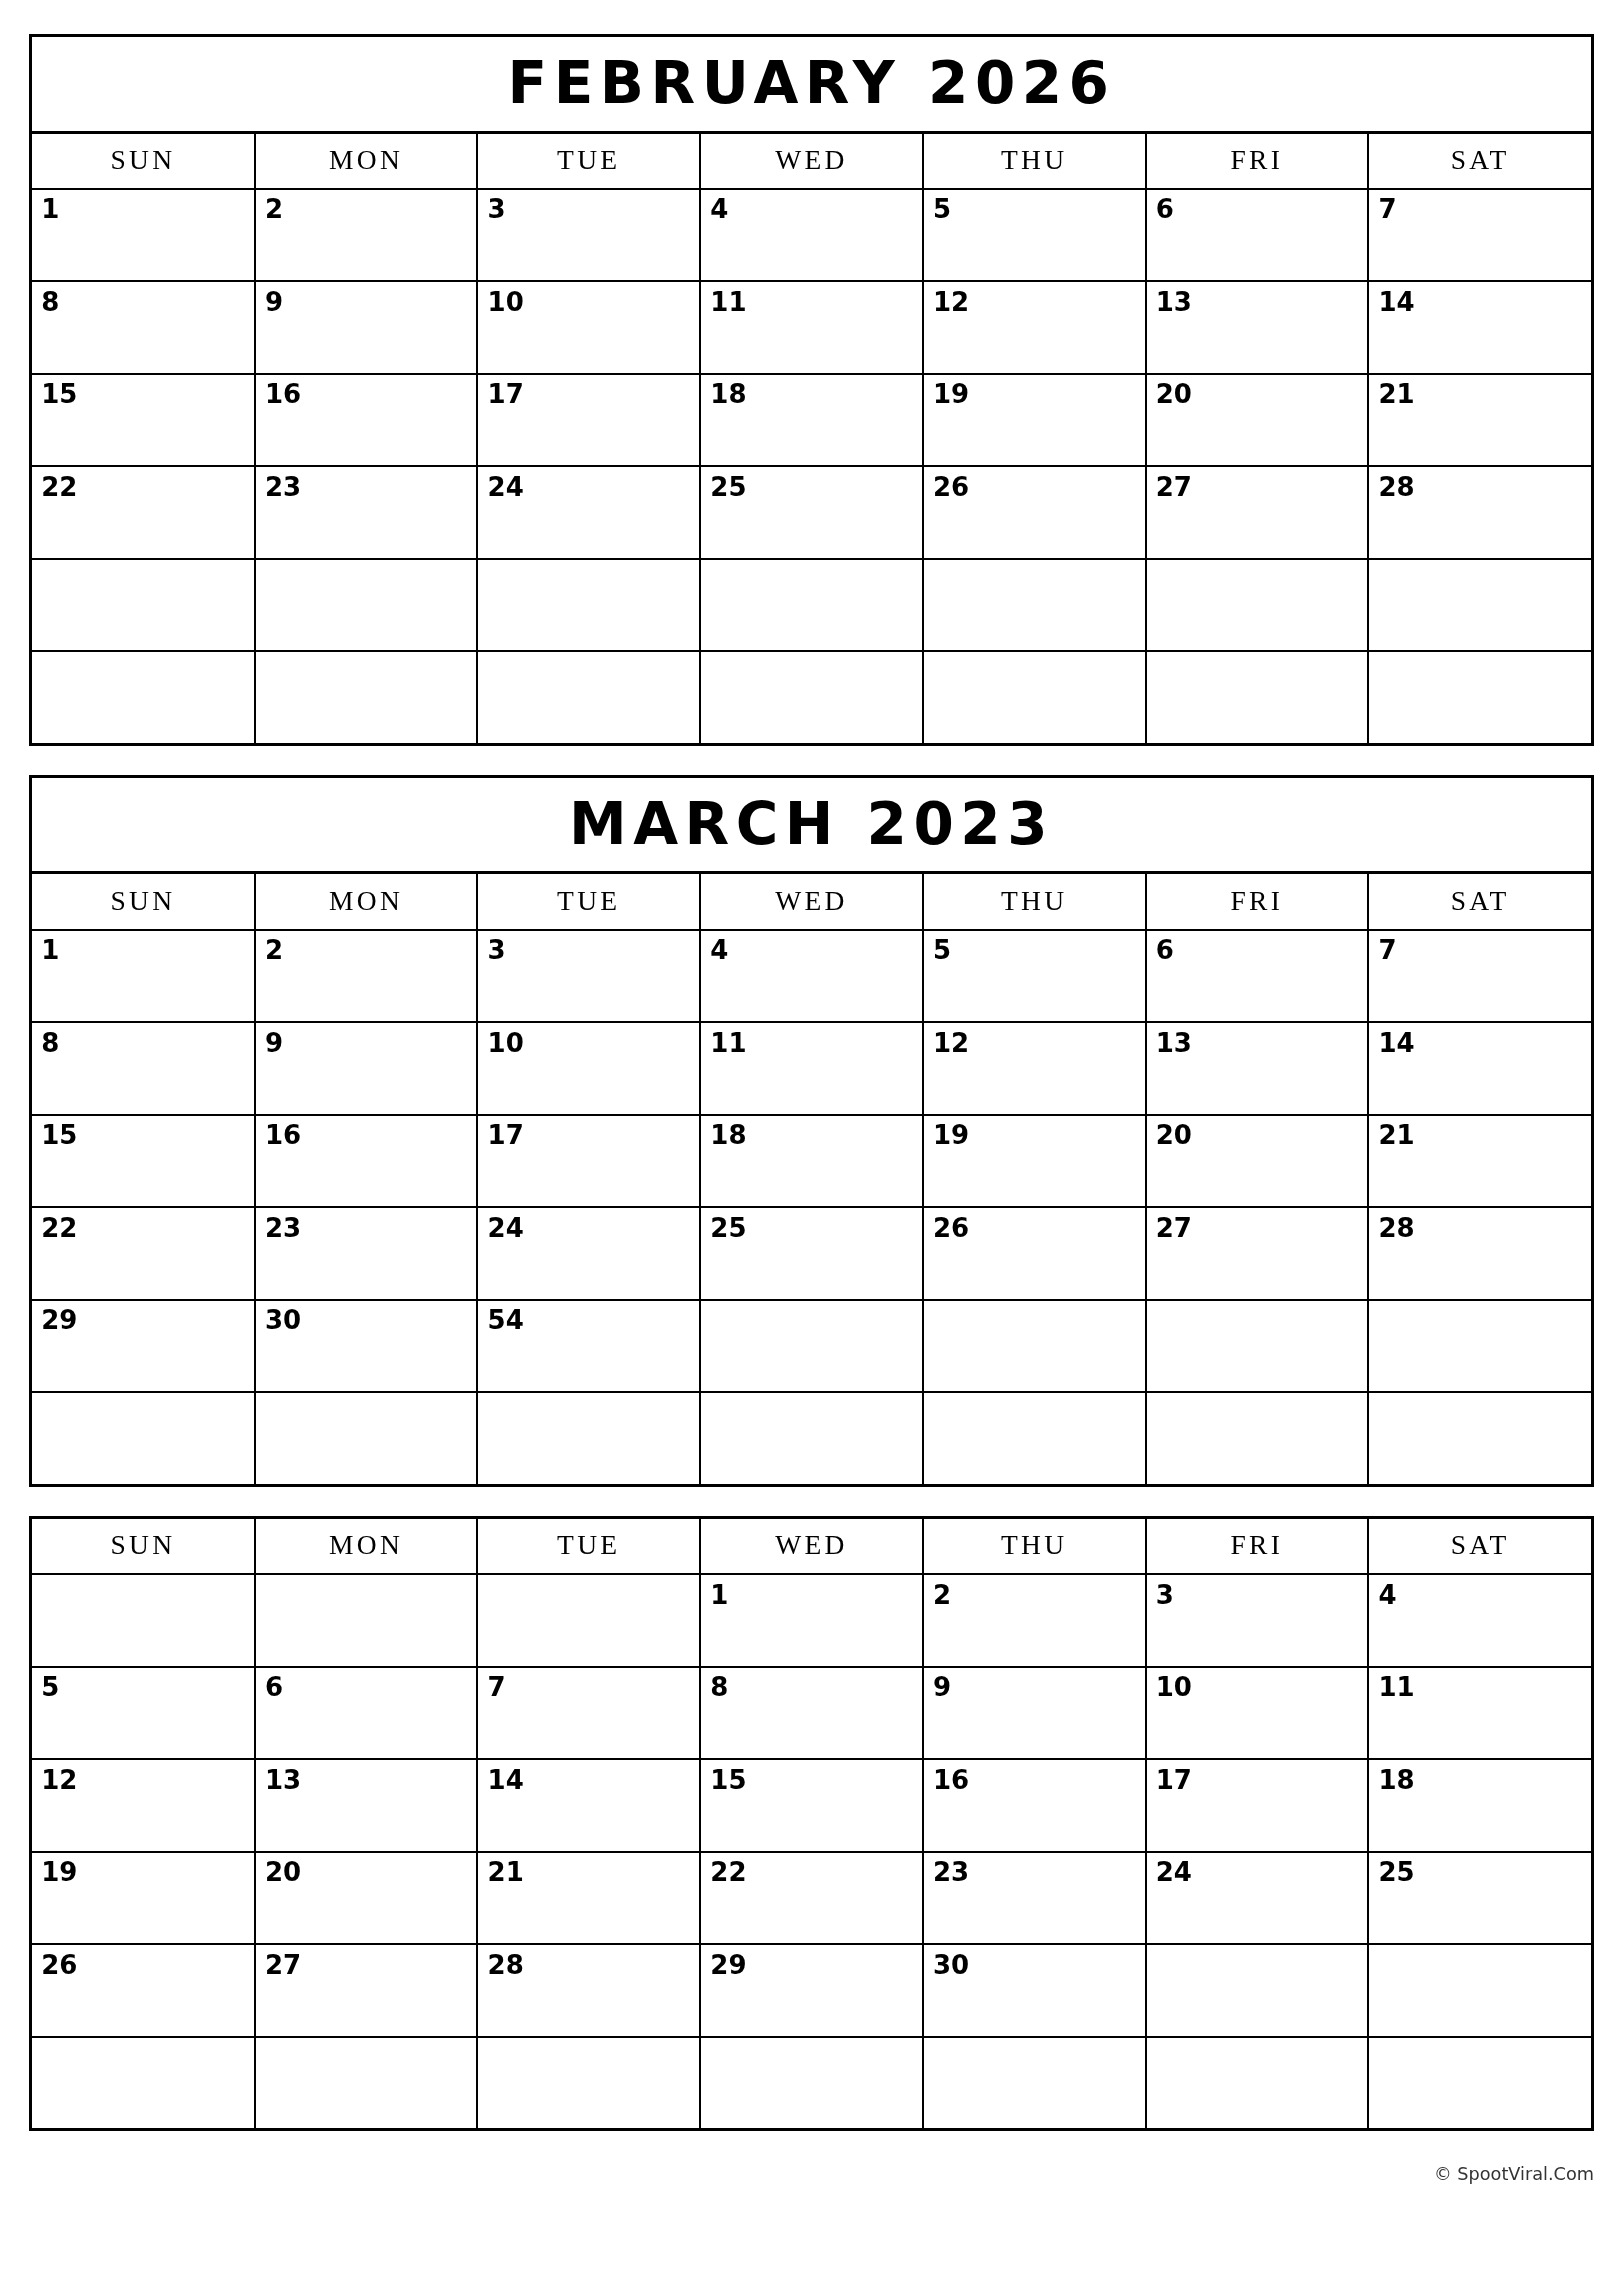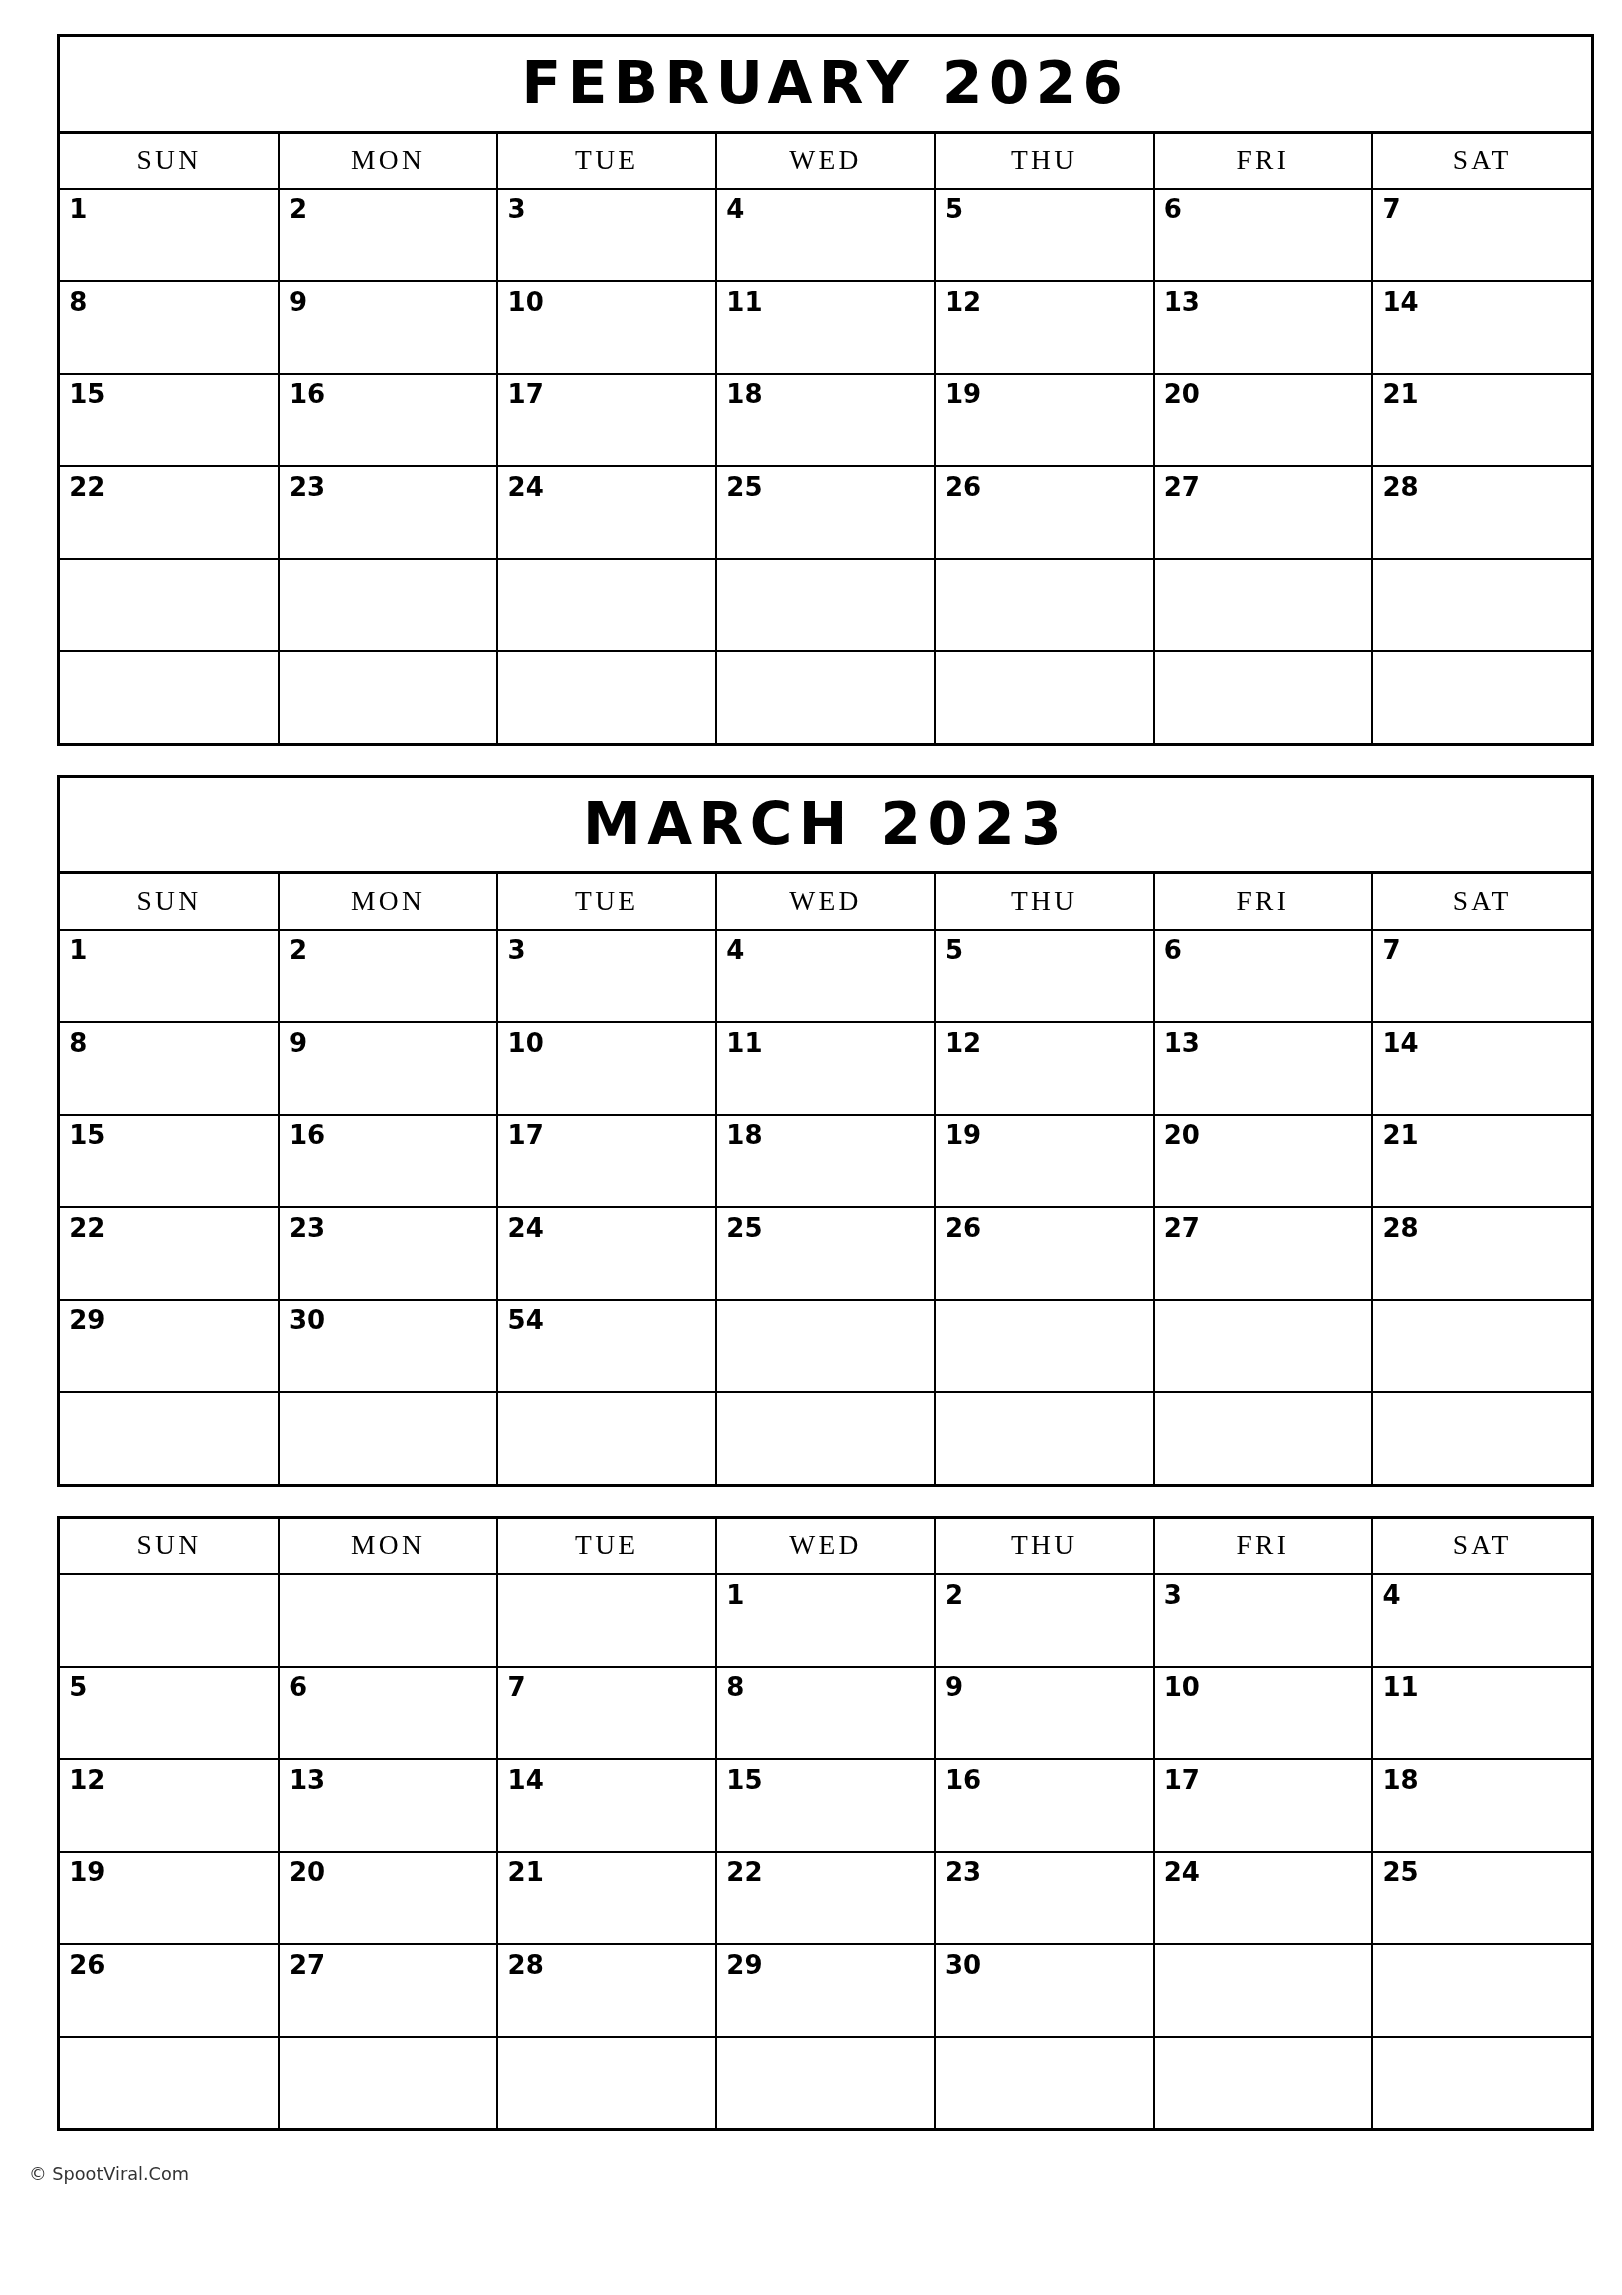--- a/index.html
+++ b/index.html
@@ -21,21 +21,20 @@
     height: 2295px;
     padding: 34px 29px 0 29px;
     display: flex;
     flex-direction: column;
   }
   .month-block {
     border: 3.3px solid #000;
     box-sizing: border-box;
     margin-bottom: 29px;
     background: #fff;
-    margin-left: 28px;
   }
   .month-title {
     text-align: center;
     font-family: "DejaVu Sans", sans-serif;
     font-weight: 700;
     font-size: 58px;
     letter-spacing: 6.5px;
     padding: 15.7px 0 17px 0;
     line-height: 1.05;
     border-bottom: 3.3px solid #000;
@@ -64,21 +63,21 @@
     padding: 6.5px 0 0 9.2px;
     font-family: "DejaVu Sans", sans-serif;
     font-weight: 700;
     font-size: 26px;
     line-height: 1;
   }
   table.cal td:first-child { border-left: none; }
   table.cal td:last-child { border-right: none; }
   table.cal tr:last-child td { border-bottom: none; }
   .footer {
-    text-align: left;
+    text-align: right;
     font-family: "DejaVu Sans", sans-serif;
     font-size: 17.7px;
     color: #333;
     margin-top: 3.9px;
   }
 </style>
 </head>
 <body>
 
 <div class="page">

